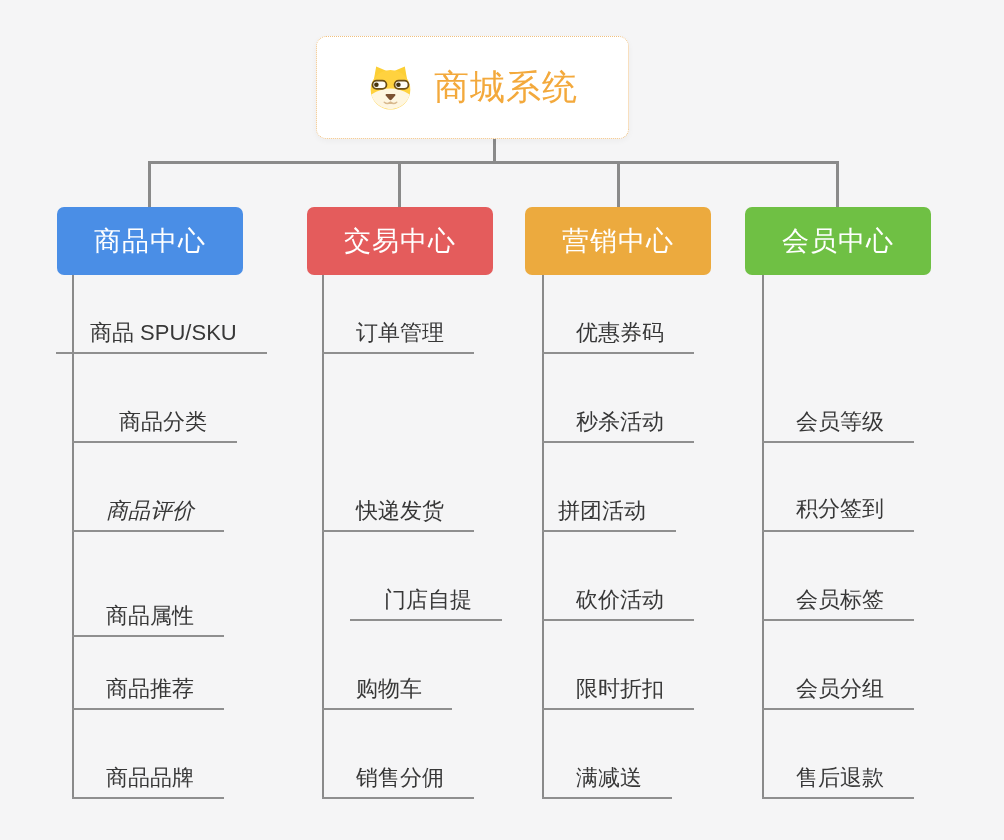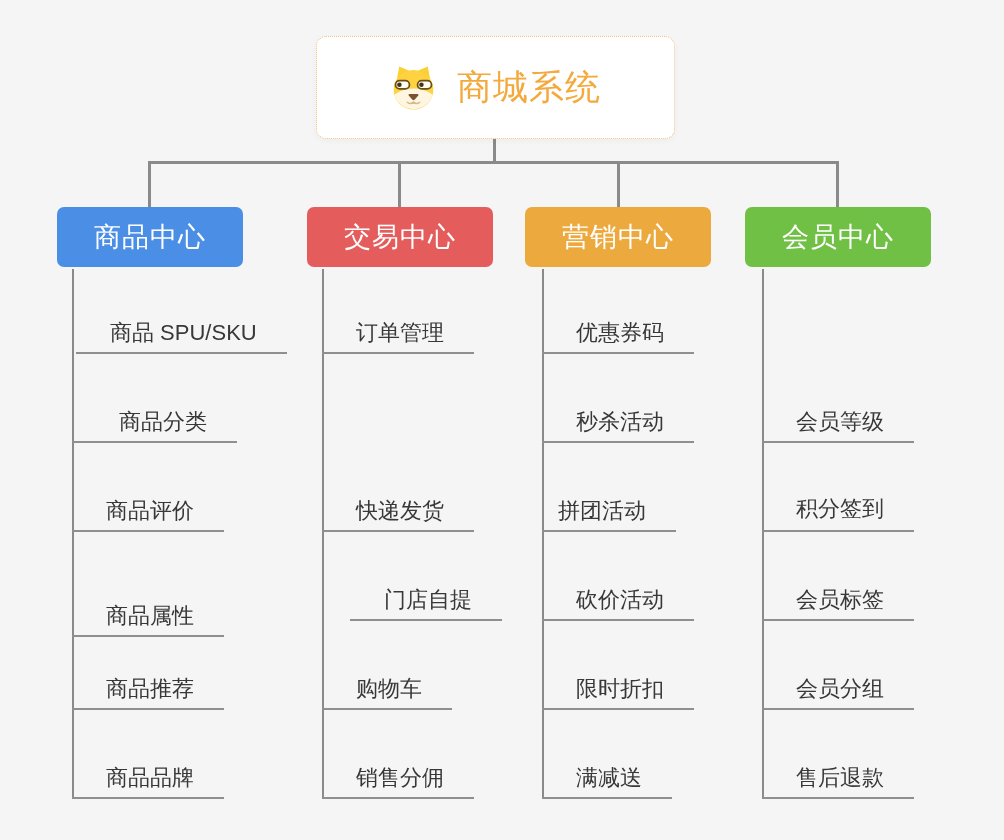--- a/index.html
+++ b/index.html
@@ -9,35 +9,35 @@
     font-family:"Liberation Sans","DejaVu Sans",sans-serif;
     position:relative;overflow:hidden;
   }
   .canvas{position:absolute;left:0;top:0;width:1004px;height:840px;}
 
   
   .conn{position:absolute;background:#8a8a8a;}
 
   
   .root{
-    position:absolute;left:316px;top:36px;width:359px;height:103px;
+    position:absolute;left:316px;top:36px;width:313px;height:103px;
     background:#ffffff;border:1px dotted #f1c07e;border-radius:10px;
     box-sizing:border-box;
     display:flex;align-items:center;justify-content:center;gap:20px;
     box-shadow:0 2px 6px rgba(0,0,0,0.04);
     cursor:default;
   }
   .root-title{
     font-size:35px;color:#f3a93c;letter-spacing:1px;white-space:nowrap;
   }
   .dog{width:47px;height:47px;display:block;}
 
   
   .branch{
-    position:absolute;top:207px;width:186px;height:60px;
+    position:absolute;top:207px;width:186px;height:68px;
     border-radius:7px;color:#ffffff;font-size:27px;
     display:flex;align-items:center;justify-content:center;
     letter-spacing:1px;white-space:nowrap;cursor:default;
   }
 
   
   .item{
     position:absolute;
     display:inline-block;white-space:nowrap;
     font-size:22px;color:#383838;line-height:38px;
@@ -78,23 +78,23 @@
       </svg>
     </span>
     <span class="root-title">商城系统</span>
   </div>
 
   <div class="branch" style="left: 57px; background: rgb(74, 142, 230);">商品中心</div>
   <div class="branch" style="left: 307px; background: rgb(228, 92, 92);">交易中心</div>
   <div class="branch" style="left: 525px; background: rgb(236, 170, 62);">营销中心</div>
   <div class="branch" style="left: 745px; background: rgb(111, 192, 68);">会员中心</div>
 
-  <div class="item" style="left:76px;top:314px;">商品 SPU/SKU</div>
+  <div class="item" style="left:56px;top:314px;">商品 SPU/SKU</div>
   <div class="item" style="left:72px;top:403px;padding-left:47px;">商品分类</div>
-  <div class="item" style="left:72px;top:492px;">商品评价</div>
+  <div class="item" style="left:72px;top:492px;font-style:italic;">商品评价</div>
   <div class="item" style="left:72px;top:581px;margin-top:16px;">商品属性</div>
   <div class="item" style="left:72px;top:670px;">商品推荐</div>
   <div class="item" style="left:72px;top:759px;">商品品牌</div>
 
   <div class="item" style="left:322px;top:314px;">订单管理</div>
   <div class="item" style="left:322px;top:492px;">快递发货</div>
   <div class="item" style="left:306px;top:581px;margin-left:44px;">门店自提</div>
   <div class="item" style="left:322px;top:670px;">购物车</div>
   <div class="item" style="left:322px;top:759px;">销售分佣</div>
 

